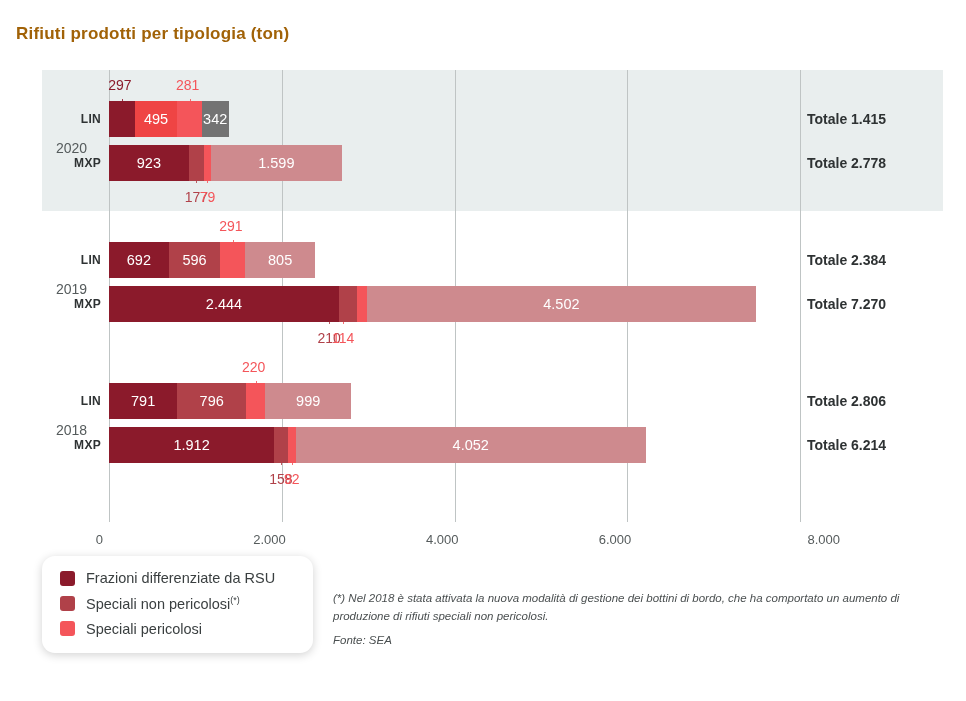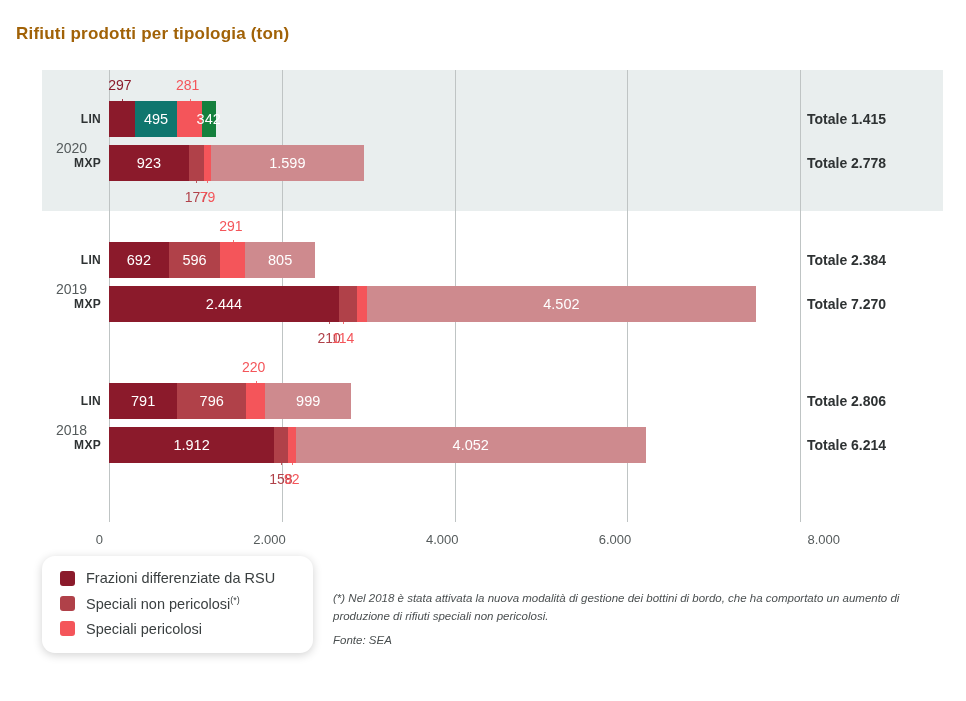--- a/index.html
+++ b/index.html
@@ -124,25 +124,25 @@
         <div class="txt">297</div>
       </div>
       <div class="callout up" style="left: 147.545px; top: 9px; height: 20px; color: rgb(244, 85, 90);">
         <div class="tick"></div>
         <div class="txt">281</div>
       </div>
       <div class="row" style="top: 31px; width: 901px;">
         <div class="row-label">LIN</div>
         <div class="bar">
           <div class="seg" style="width: 25.6534px; background: rgb(139, 26, 43);"></div>
-          <div class="seg" style="width: 42.7556px; background: #0f766e;">
+          <div class="seg" style="width: 42.7556px; background: #ef4444;">
             <span>495</span>
           </div>
           <div class="seg" style="width: 24.2714px; background: rgb(244, 85, 90);"></div>
-          <div class="seg" style="width: 14px; background: #15803d;">
+          <div class="seg" style="width: 27px; background: #737373;">
             <span>342</span>
           </div>
         </div>
         <div class="total">Totale 1.415</div>
       </div>
       <div class="callout dn" style="left: 154.368px; top: 113px; height: 20px; color: rgb(176, 65, 73);">
         <div class="tick"></div>
         <div class="txt">177</div>
       </div>
       <div class="callout dn" style="left: 165.424px; top: 113px; height: 20px; color: rgb(244, 85, 90);">
@@ -150,21 +150,21 @@
         <div class="txt">79</div>
       </div>
       <div class="row" style="top: 75px; width: 901px;">
         <div class="row-label">MXP</div>
         <div class="bar">
           <div class="seg" style="width: 79.7241px; background: rgb(139, 26, 43);">
             <span>923</span>
           </div>
           <div class="seg" style="width: 15.2884px; background: rgb(176, 65, 73);"></div>
           <div class="seg" style="width: 6.82362px; background: rgb(244, 85, 90);"></div>
-          <div class="seg" style="width: 153px; background: rgb(206, 138, 142);">
+          <div class="seg" style="width: 131px; background: rgb(206, 138, 142);">
             <span>1.599</span>
           </div>
         </div>
         <div class="total">Totale 2.778</div>
       </div>
       <div class="year-label" style="top: 211px; left: 0px;">2019</div>
       <div class="callout up" style="left: 190.819px; top: 150px; height: 20px; color: rgb(244, 85, 90);">
         <div class="tick"></div>
         <div class="txt">291</div>
       </div>

